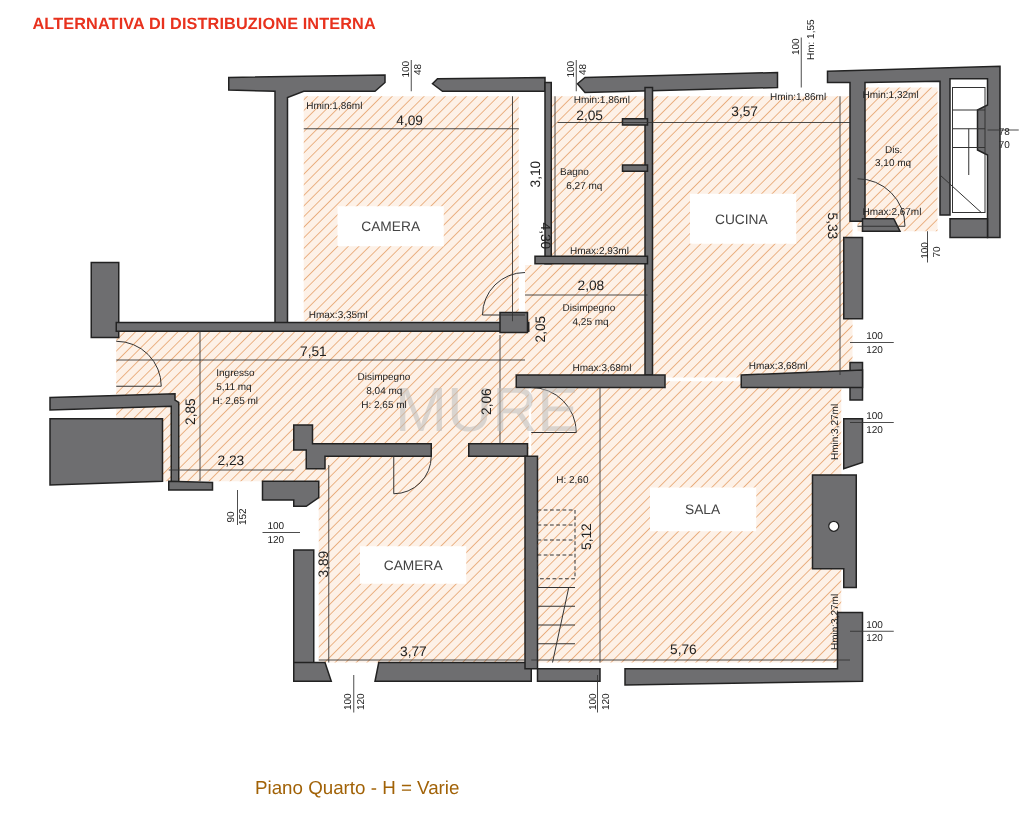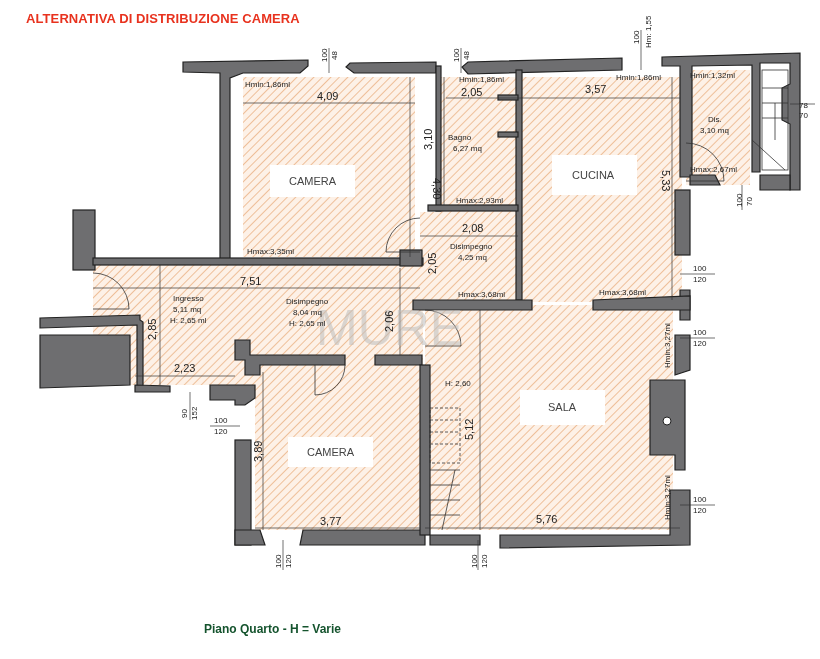--- a/index.html
+++ b/index.html
@@ -1,28 +1,28 @@
 <!DOCTYPE html>
 <html><head>
 <meta charset="utf-8">
 <style>
   html, body { margin:0; padding:0; background:#ffffff; }
   body { width:820px; height:659px; position:relative; overflow:hidden; font-family:"Liberation Sans", sans-serif; }
   .title { position:absolute; left:26px; top:11px; color:#e8321e; font-weight:bold; font-size:13px; letter-spacing:0.1px; }
-  .caption { position:absolute; left:204px; top:622px; color:#14532d; font-weight:bold; font-size:12px; }
+  .caption { position:absolute; left:204px; top:622px; color:#a16207; font-weight:normal; font-size:15px; }
   svg { position:absolute; left:0; top:0; }
   .room-name { font-family:"Liberation Sans", sans-serif; font-size:11px; fill:#444; }
   .dim { font-family:"Liberation Sans", sans-serif; font-size:11px; fill:#222; }
   .small { font-family:"Liberation Sans", sans-serif; font-size:8px; fill:#222; }
   .tiny { font-family:"Liberation Sans", sans-serif; font-size:8px; fill:#222; }
 </style>
 </head>
 <body>
 
-<div class="title">ALTERNATIVA DI DISTRIBUZIONE CAMERA</div>
+<div class="title">ALTERNATIVA DI DISTRIBUZIONE INTERNA</div>
 
 <svg width="820" height="659" viewBox="0 0 820 659">
   <defs>
     <pattern id="hatch" patternUnits="userSpaceOnUse" width="6" height="6" patternTransform="rotate(45)">
       <rect width="6" height="6" fill="#fdf1e7"></rect>
       <line x1="0" y1="0" x2="0" y2="6" stroke="#e6a46e" stroke-width="1.3"></line>
     </pattern>
   </defs>
 
   <g>

